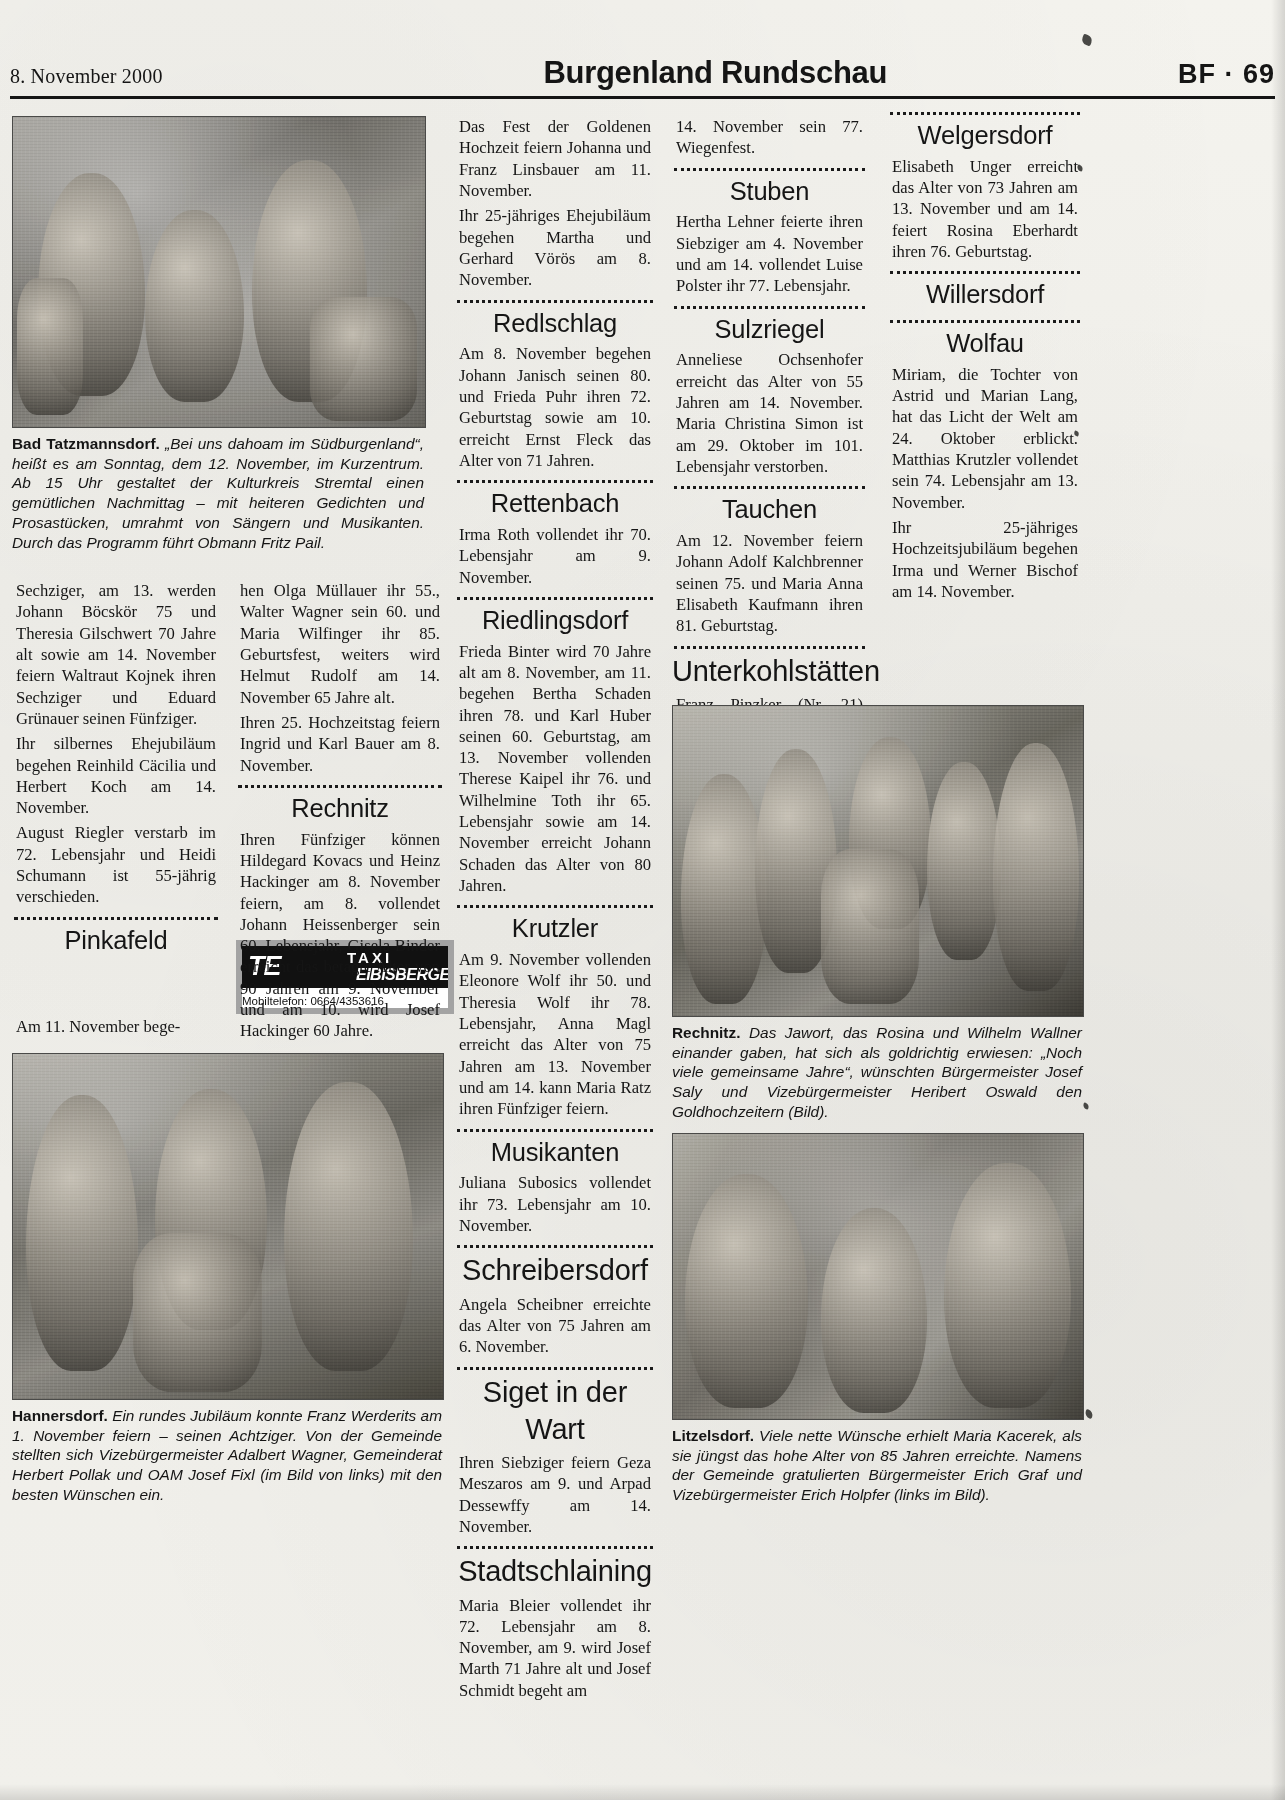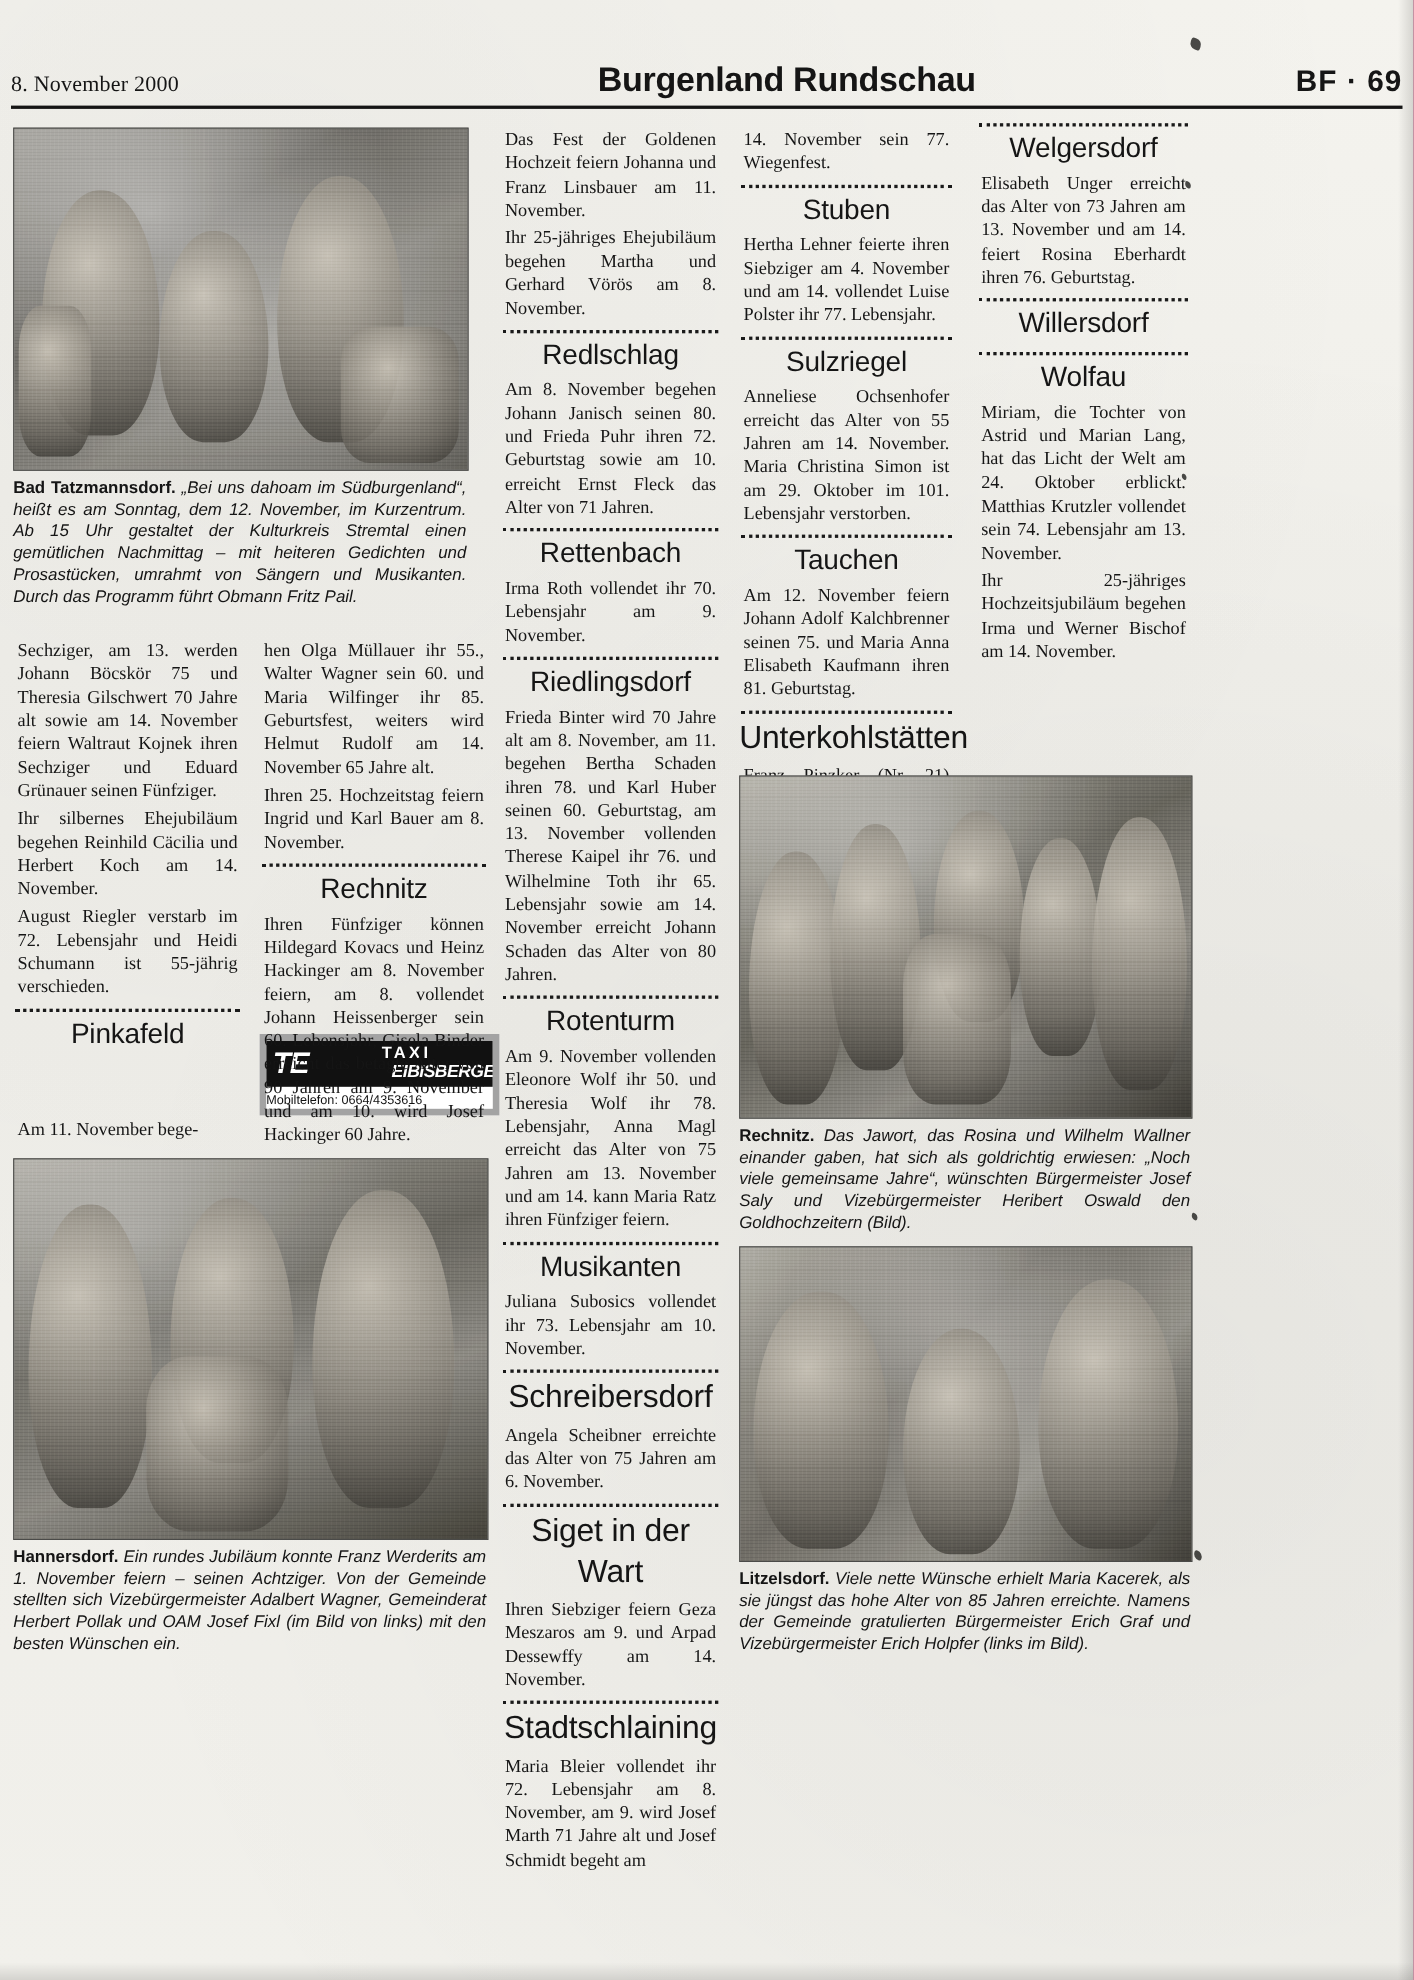--- a/index.html
+++ b/index.html
@@ -297,21 +297,21 @@
     <div class="dots"></div>
     <div class="village">Redlschlag</div>
     <p>Am 8. November begehen Johann Janisch seinen 80. und Frieda Puhr ihren 72. Geburtstag sowie am 10. erreicht Ernst Fleck das Alter von 71 Jahren.</p>
     <div class="dots"></div>
     <div class="village">Rettenbach</div>
     <p>Irma Roth vollendet ihr 70. Lebensjahr am 9. November.</p>
     <div class="dots"></div>
     <div class="village">Riedlingsdorf</div>
     <p>Frieda Binter wird 70 Jahre alt am 8. November, am 11. begehen Bertha Schaden ihren 78. und Karl Huber seinen 60. Geburtstag, am 13. November vollenden Therese Kaipel ihr 76. und Wilhelmine Toth ihr 65. Lebensjahr sowie am 14. November erreicht Johann Schaden das Alter von 80 Jahren.</p>
     <div class="dots"></div>
-    <div class="village">Rotenturm</div>
+    <div class="village">Krutzler</div>
     <p>Am 9. November vollenden Eleonore Wolf ihr 50. und Theresia Wolf ihr 78. Lebensjahr, Anna Magl erreicht das Alter von 75 Jahren am 13. November und am 14. kann Maria Ratz ihren Fünfziger feiern.</p>
     <div class="dots"></div>
     <div class="village">Musikanten</div>
     <p>Juliana Subosics vollendet ihr 73. Lebensjahr am 10. November.</p>
     <div class="dots"></div>
     <div class="village small">Schreibersdorf</div>
     <p>Angela Scheibner erreichte das Alter von 75 Jahren am 6. November.</p>
     <div class="dots"></div>
     <div class="village small">Siget in der Wart</div>
     <p>Ihren Siebziger feiern Geza Meszaros am 9. und Arpad Dessewffy am 14. November.</p>

